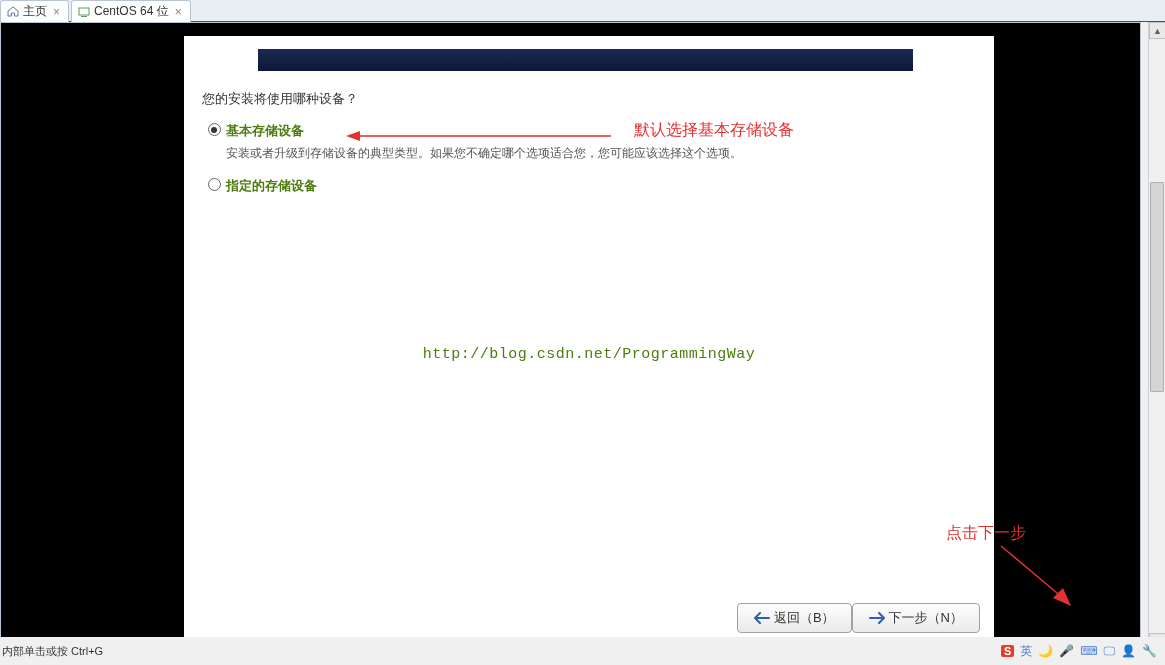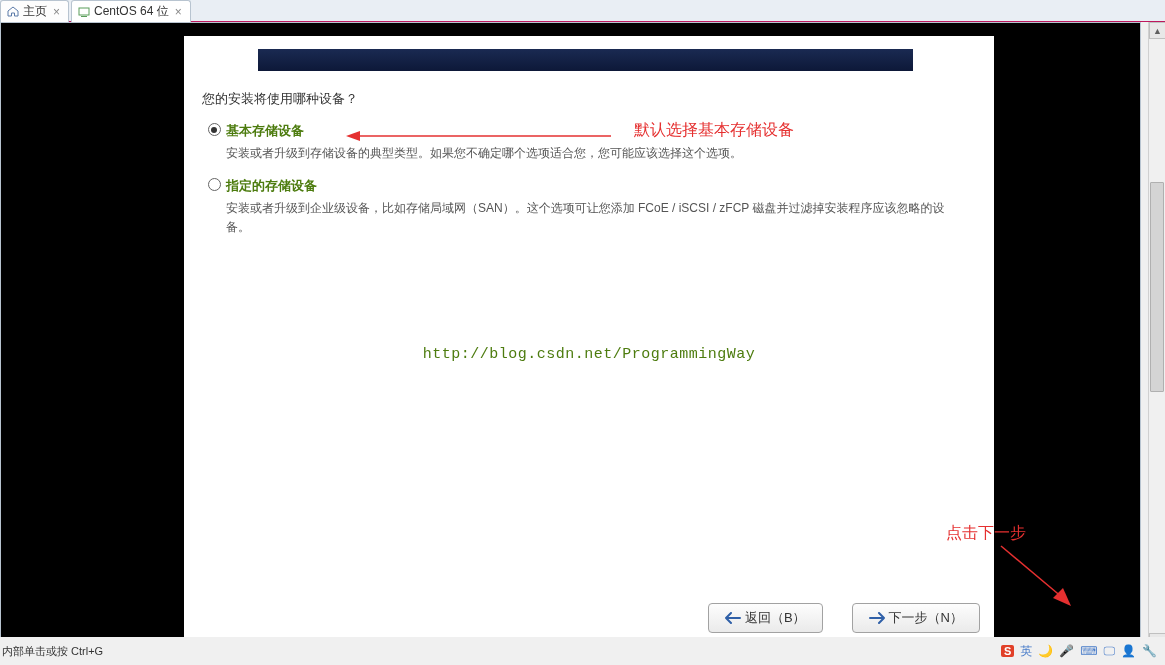--- a/index.html
+++ b/index.html
@@ -140,21 +140,21 @@
       font-size: 15px;
       color: #4d7c0f;
       font-family: "Courier New", monospace;
       letter-spacing: 0.5px;
     }
     .button-bar {
       position: absolute;
       bottom: 13px;
       right: 14px;
       display: flex;
-      gap: 29px;
+      gap: 0;
     }
     .nav-button {
       display: flex;
       align-items: center;
       gap: 4px;
       padding: 5px 16px;
       background: linear-gradient(180deg, #fdfdfd, #eaeaea);
       border: 1px solid #a2a2a2;
       border-radius: 4px;
       font-size: 13px;
@@ -295,21 +295,20 @@
           <div class="option-desc">安装或者升级到存储设备的典型类型。如果您不确定哪个选项适合您，您可能应该选择这个选项。</div>
         </div>
       </div>
 
       <div class="option-row">
         <div class="radio-wrap">
           <div class="radio"></div>
         </div>
         <div class="option-content">
           <div class="option-title">指定的存储设备</div>
-          <div class="option-desc">安装或者升级到企业级设备，比如存储局域网（SAN）。这个选项可让您添加 FCoE / iSCSI / zFCP 磁盘并过滤掉安装程序应该忽略的设备。</div>
         </div>
       </div>
     </div>
 
     <div class="watermark">http://blog.csdn.net/ProgrammingWay</div>
 
     <div class="button-bar">
       <button class="nav-button">
         <span class="arrow-left">
           <svg viewBox="0 0 16 12">

